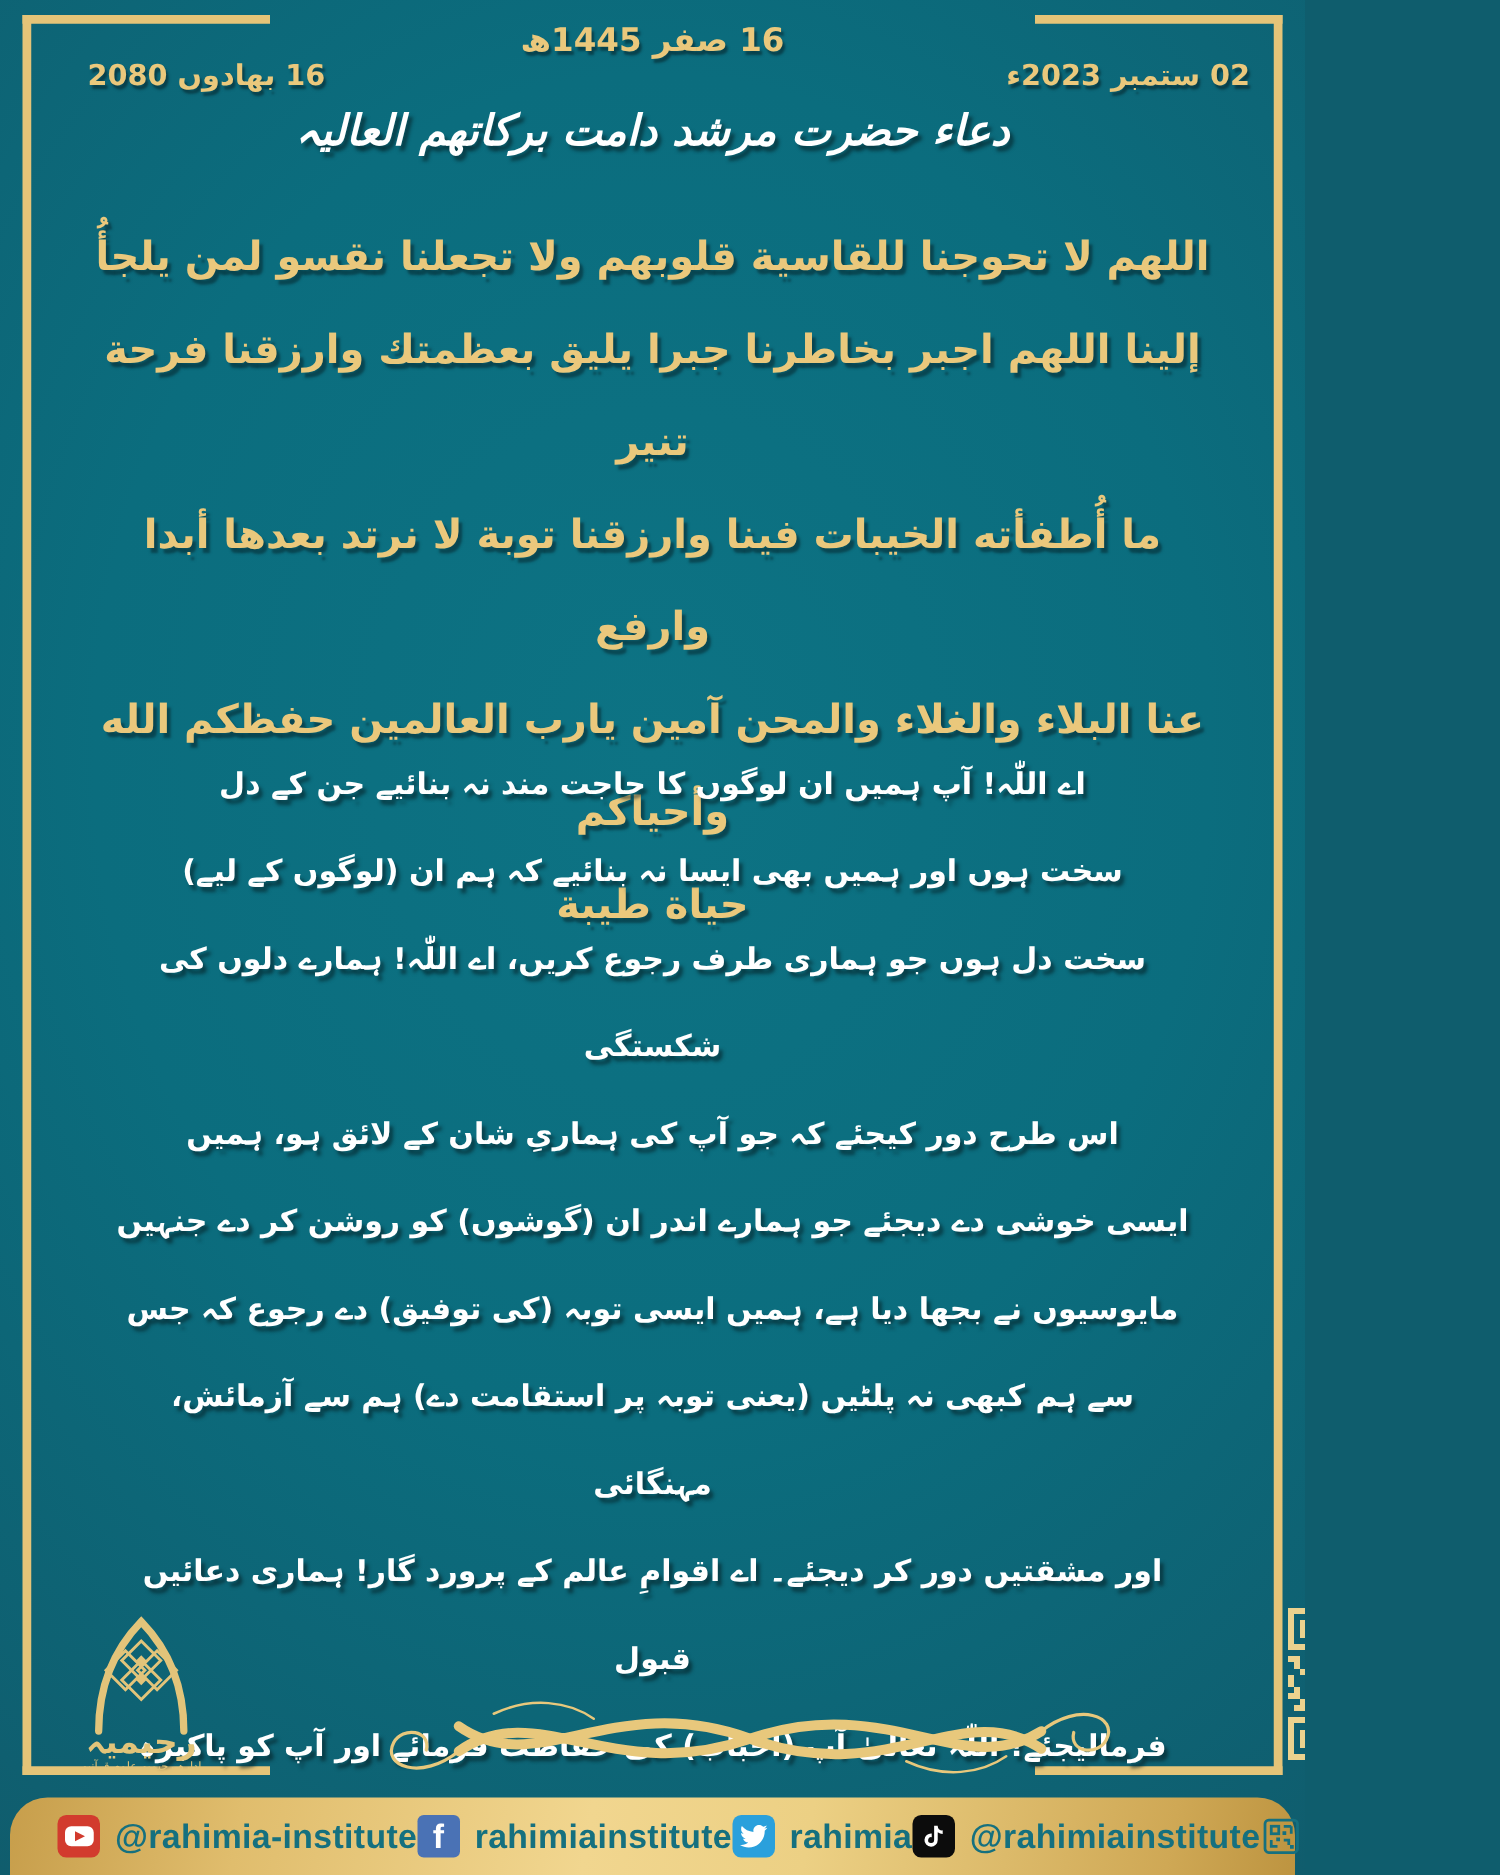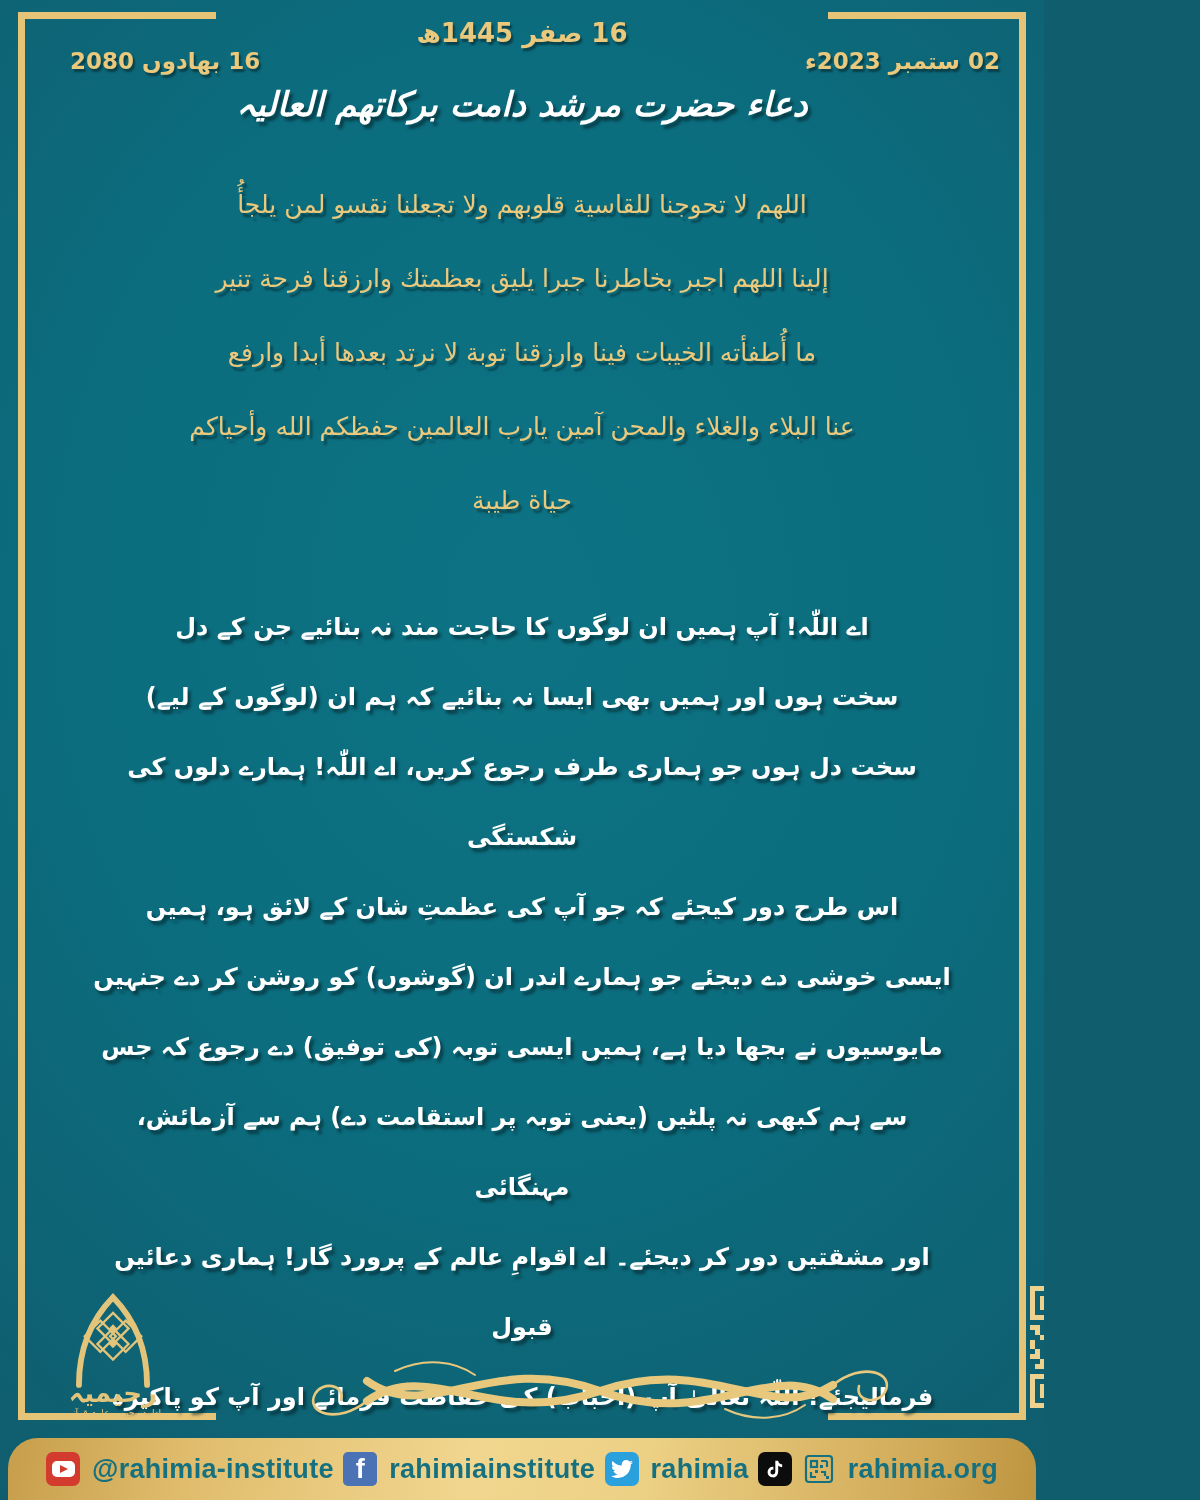--- a/index.html
+++ b/index.html
@@ -20,21 +20,21 @@
   .date{position:absolute;color:#eac87c;font-size:23px;font-weight:bold;
         text-shadow:2px 3px 2px rgba(5,30,35,.55);white-space:nowrap;}
   .date-hijri{top:18px;left:0;width:100%;text-align:center;font-size:26px;}
   .date-greg{top:48px;right:44px;}
   .date-bikrami{top:48px;left:70px;}
   .title{position:absolute;top:84px;left:0;width:100%;text-align:center;
          color:#ffffff;font-size:34px;font-weight:bold;
          text-shadow:3px 4px 3px rgba(5,30,35,.6);font-style:italic;}
   
   .arabic{position:absolute;top:168px;left:70px;right:70px;text-align:center;direction:rtl;}
-  .arabic p{margin:0;color:#eac87c;font-size:25px;font-weight:normal;line-height:74px;
+  .arabic p{margin:0;color:#eac87c;font-size:32px;font-weight:bold;line-height:74px;
             text-shadow:3px 4px 2px rgba(5,30,35,.5);}
   
   .urdu{position:absolute;top:592px;left:88px;right:88px;text-align:center;direction:rtl;}
   .urdu p{margin:0;color:#ffffff;font-size:24px;font-weight:bold;line-height:70px;
           text-shadow:3px 4px 3px rgba(5,30,35,.6);}
   
   .logo{position:absolute;left:40px;top:1270px;width:146px;text-align:center;}
   .qr{position:absolute;left:1030px;top:1286px;width:122px;height:122px;}
   .flourish{position:absolute;left:295px;top:1343px;width:610px;height:95px;}
   
@@ -79,21 +79,21 @@
     <p>إلينا اللهم اجبر بخاطرنا جبرا يليق بعظمتك وارزقنا فرحة تنير</p>
     <p>ما أُطفأته الخيبات فينا وارزقنا توبة لا نرتد بعدها أبدا وارفع</p>
     <p>عنا البلاء والغلاء والمحن آمين يارب العالمين حفظكم الله وأحياكم</p>
     <p>حياة طيبة</p>
   </div>
 
   <div class="urdu">
     <p>اے اللّٰہ! آپ ہمیں ان لوگوں کا حاجت مند نہ بنائیے جن کے دل</p>
     <p>سخت ہوں اور ہمیں بھی ایسا نہ بنائیے کہ ہم ان (لوگوں کے لیے)</p>
     <p>سخت دل ہوں جو ہماری طرف رجوع کریں، اے اللّٰہ! ہمارے دلوں کی شکستگی</p>
-    <p>اس طرح دور کیجئے کہ جو آپ کی عظمتِ شان کے لائق ہو، ہمیں</p>
+    <p>اس طرح دور کیجئے کہ جو آپ کی ہماریِ شان کے لائق ہو، ہمیں</p>
     <p>ایسی خوشی دے دیجئے جو ہمارے اندر ان (گوشوں) کو روشن کر دے جنہیں</p>
     <p>مایوسیوں نے بجھا دیا ہے، ہمیں ایسی توبہ (کی توفیق) دے رجوع کہ جس</p>
     <p>سے ہم کبھی نہ پلٹیں (یعنی توبہ پر استقامت دے) ہم سے آزمائش، مہنگائی</p>
     <p>اور مشقتیں دور کر دیجئے۔ اے اقوامِ عالم کے پرورد گار! ہماری دعائیں قبول</p>
     <p>فرمالیجئے! اللّٰہ تعالیٰ آپ (احباب) کی حفاظت فرمائے اور آپ کو پاکیزہ زندگی</p>
     <p>کے ساتھ نوازے ۔</p>
   </div>
 
   <div class="logo">
     <svg width="146" height="148" viewBox="0 0 150 152">
@@ -282,20 +282,21 @@
       </span>
       <span class="handle">rahimia</span>
     </div>
 
     <div class="social-item">
       <span class="si si-tk">
         <svg width="20" height="20" viewBox="0 0 24 24" fill="#ffffff">
           <path d="M19.59 6.69a4.83 4.83 0 0 1-3.77-4.25V2h-3.45v13.67a2.89 2.89 0 1 1-2.31-2.83v-3.5a6.37 6.37 0 1 0 5.76 6.33V8.24a8.16 8.16 0 0 0 4.77 1.52v-3.4a4.85 4.85 0 0 1-1-.33z"></path>
         </svg>
       </span>
+      <span class="handle">@rahimiainstitute</span>
     </div>
 
     <div class="social-item">
       <span class="si si-web">
         <svg width="30" height="30" viewBox="0 0 30 30">
           <g stroke="#15707f" stroke-width="2.2" fill="none">
             <rect x="2" y="2" width="26" height="26" rx="3"></rect>
             <rect x="7" y="7" width="6" height="6"></rect>
             <path d="M17,7h6 M23,7v6 M7,18v5h5 M17,18h4v4"></path>
           </g>

